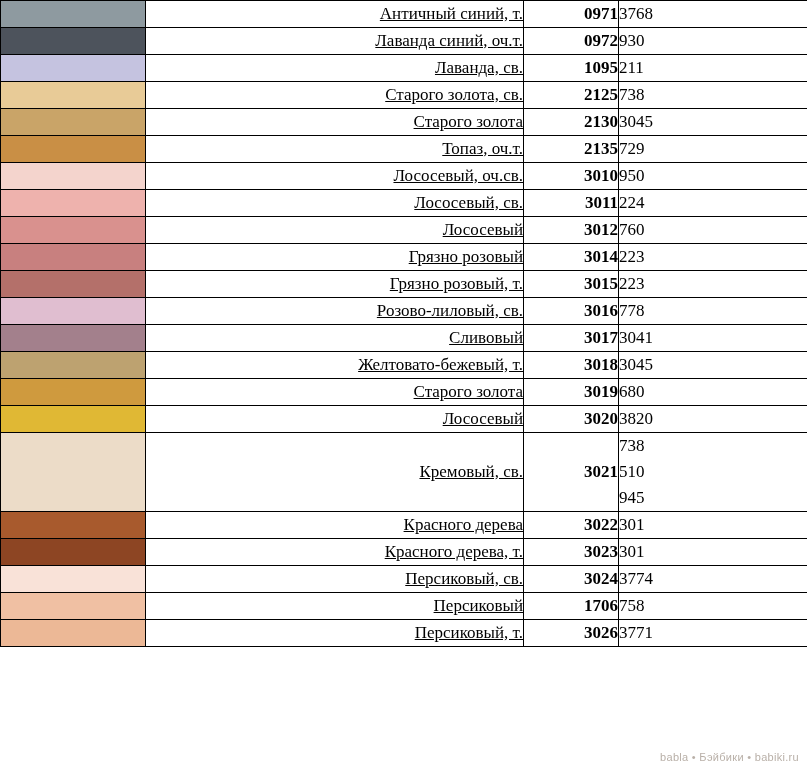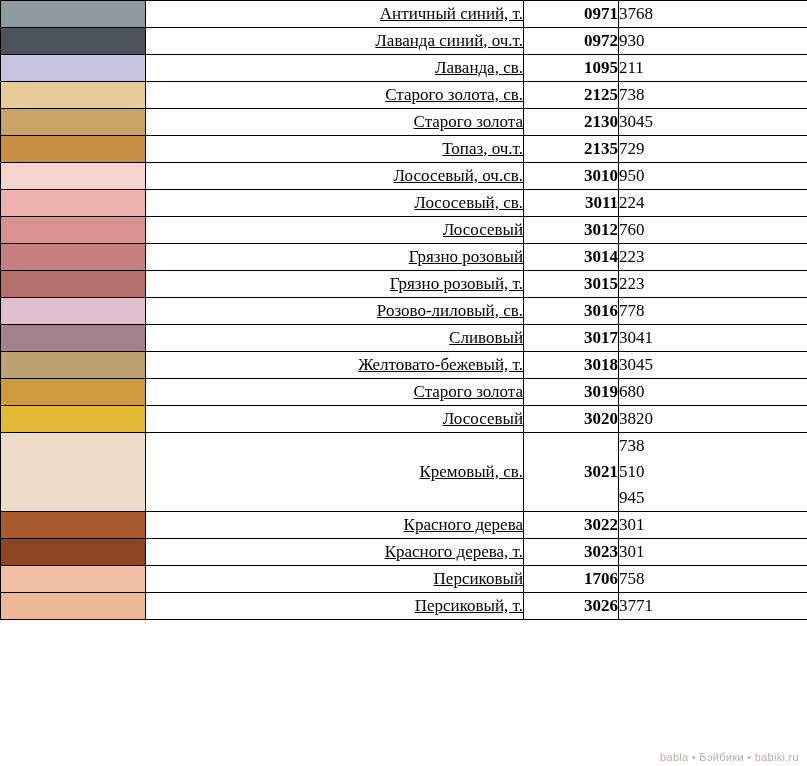--- a/index.html
+++ b/index.html
@@ -271,20 +271,30 @@
         <td class="swatch" style="background: rgb(141, 69, 35); height: 26px;"></td>
         <td class="name" style="height: 26px;">Красного дерева, т.</td>
         <td class="code" style="height: 26px;">3023</td>
         <td class="dmc" style="height: 26px;">
           <span class="dmc-list">
             <span class="dmc-line">301</span>
           </span>
         </td>
       </tr>
       <tr>
+        <td class="swatch" style="background: rgb(249, 226, 216); height: 26px;"></td>
+        <td class="name" style="height: 26px;">Персиковый, св.</td>
+        <td class="code" style="height: 26px;">3024</td>
+        <td class="dmc" style="height: 26px;">
+          <span class="dmc-list">
+            <span class="dmc-line">3774</span>
+          </span>
+        </td>
+      </tr>
+      <tr>
         <td class="swatch" style="background: rgb(240, 192, 163); height: 26px;"></td>
         <td class="name" style="height: 26px;">Персиковый</td>
         <td class="code" style="height: 26px;">1706</td>
         <td class="dmc" style="height: 26px;">
           <span class="dmc-list">
             <span class="dmc-line">758</span>
           </span>
         </td>
       </tr>
       <tr>

